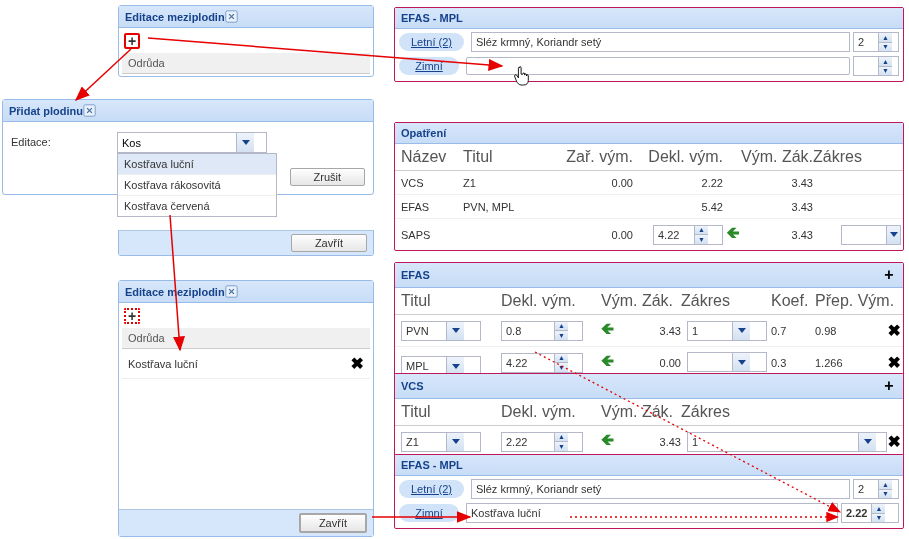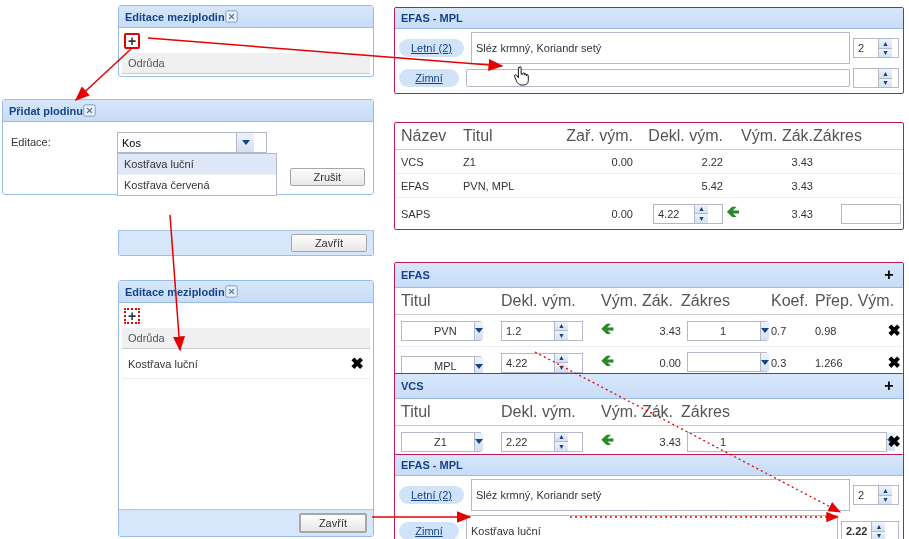--- a/index.html
+++ b/index.html
@@ -142,21 +142,21 @@
     font-size: 11px;
     height: 18px;
     text-decoration: underline;
     cursor: pointer;
     margin-right: 4px;
     min-width: 60px;
   }
   .input-like {
     border: 1px solid #b5b8c8;
     background: #fff;
-    height: 32px;
+    height: 20px;
     padding: 0 4px;
     font-size: 11px;
     display: inline-flex;
     align-items: center;
   }
   .spinner {
     display: inline-flex;
     border: 1px solid #b5b8c8;
     height: 20px;
     background: #fff;
@@ -181,21 +181,20 @@
   .th-row > div { font-size: 16px; }
   .td-row { display: flex; padding: 2px 2px 2px 6px; align-items: center; min-height: 24px; border-bottom: 1px solid #eee; }
   .td-row:last-child { border-bottom: none; }
 
   .select-like {
     display: inline-flex;
     border: 1px solid #b5b8c8;
     height: 20px;
     background: #fff;
     align-items: stretch;
-    padding-left: 28px;
   }
   .select-like .val { padding: 0 4px; display:flex; align-items:center; min-width: 44px; font-size:11px; }
   .select-like .trg {
     width: 18px; background: linear-gradient(#eef3fb,#d3e1f1);
     border-left: 1px solid #b5b8c8;
     display:flex;align-items:center;justify-content:center;
   }
 
   .x-icon { font-weight: bold; font-size: 16px; color: #000; cursor: pointer; }
   .arrow-green { color: #2a8a2a; font-size: 16px; font-weight:bold; }
@@ -244,20 +243,21 @@
       <span class="label" style="width:100px; padding-top:4px;">Editace:</span>
       <div class="combo" style="width:150px;">
         <input type="text" value="Kos" style="">
         <span class="trigger">
           <svg width="8" height="5">
               <polygon points="0,0 8,0 4,5" fill="#15428b"></polygon>
             </svg>
         </span>
         <div class="dropdown-list">
           <div class="sel">Kostřava luční</div>
+          <div>Kostřava rákosovitá</div>
           <div>Kostřava červená</div>
         </div>
       </div>
       <div style="flex:1;"></div>
       <span class="btn" style="margin-top:36px;">Zrušit</span>
     </div>
   </div>
 </div>
 
 <div class="panel" style="left:118px; top:230px; width:256px; border-top:none; border-radius:0 0 3px 3px;">
@@ -318,20 +318,23 @@
         <span class="arrows">
             <span>▲</span>
             <span>▼</span>
           </span>
       </span>
     </div>
   </div>
 </div>
 
 <div class="rpanel" style="left:394px; top:122px; width:510px;">
+  <div class="rtitle">
+      <span>Opatření</span>
+    </div>
   <div class="th-row">
     <div style="width:62px;">Název</div>
     <div style="width:90px;">Titul</div>
     <div style="width:80px; text-align:right;">Zař. vým.</div>
     <div style="width:90px; text-align:right;">Dekl. vým.</div>
     <div style="width:90px; text-align:right;">Vým. Zák.</div>
     <div style="flex:1;">Zákres</div>
   </div>
   <div class="td-row">
     <div style="width:62px;">VCS</div>
@@ -397,21 +400,21 @@
         <span class="val">PVN</span>
         <span class="trg">
             <svg width="8" height="5">
               <polygon points="0,0 8,0 4,5" fill="#15428b"></polygon>
             </svg>
           </span>
       </span>
     </div>
     <div style="width:100px;">
       <span class="spinner" style="width:82px;">
-        <span class="val" style="min-width:52px;">1.2</span>
+        <span class="val" style="min-width:52px;">0.8</span>
         <span class="arrows">
             <span>▲</span>
             <span>▼</span>
           </span>
       </span>
     </div>
     <div style="width:20px;"><span class="arrow-green">🡸</span></div>
     <div style="width:60px; text-align:right;">3.43</div>
     <div style="width:90px; padding-left:6px;">
       <span class="select-like" style="width:80px;">

